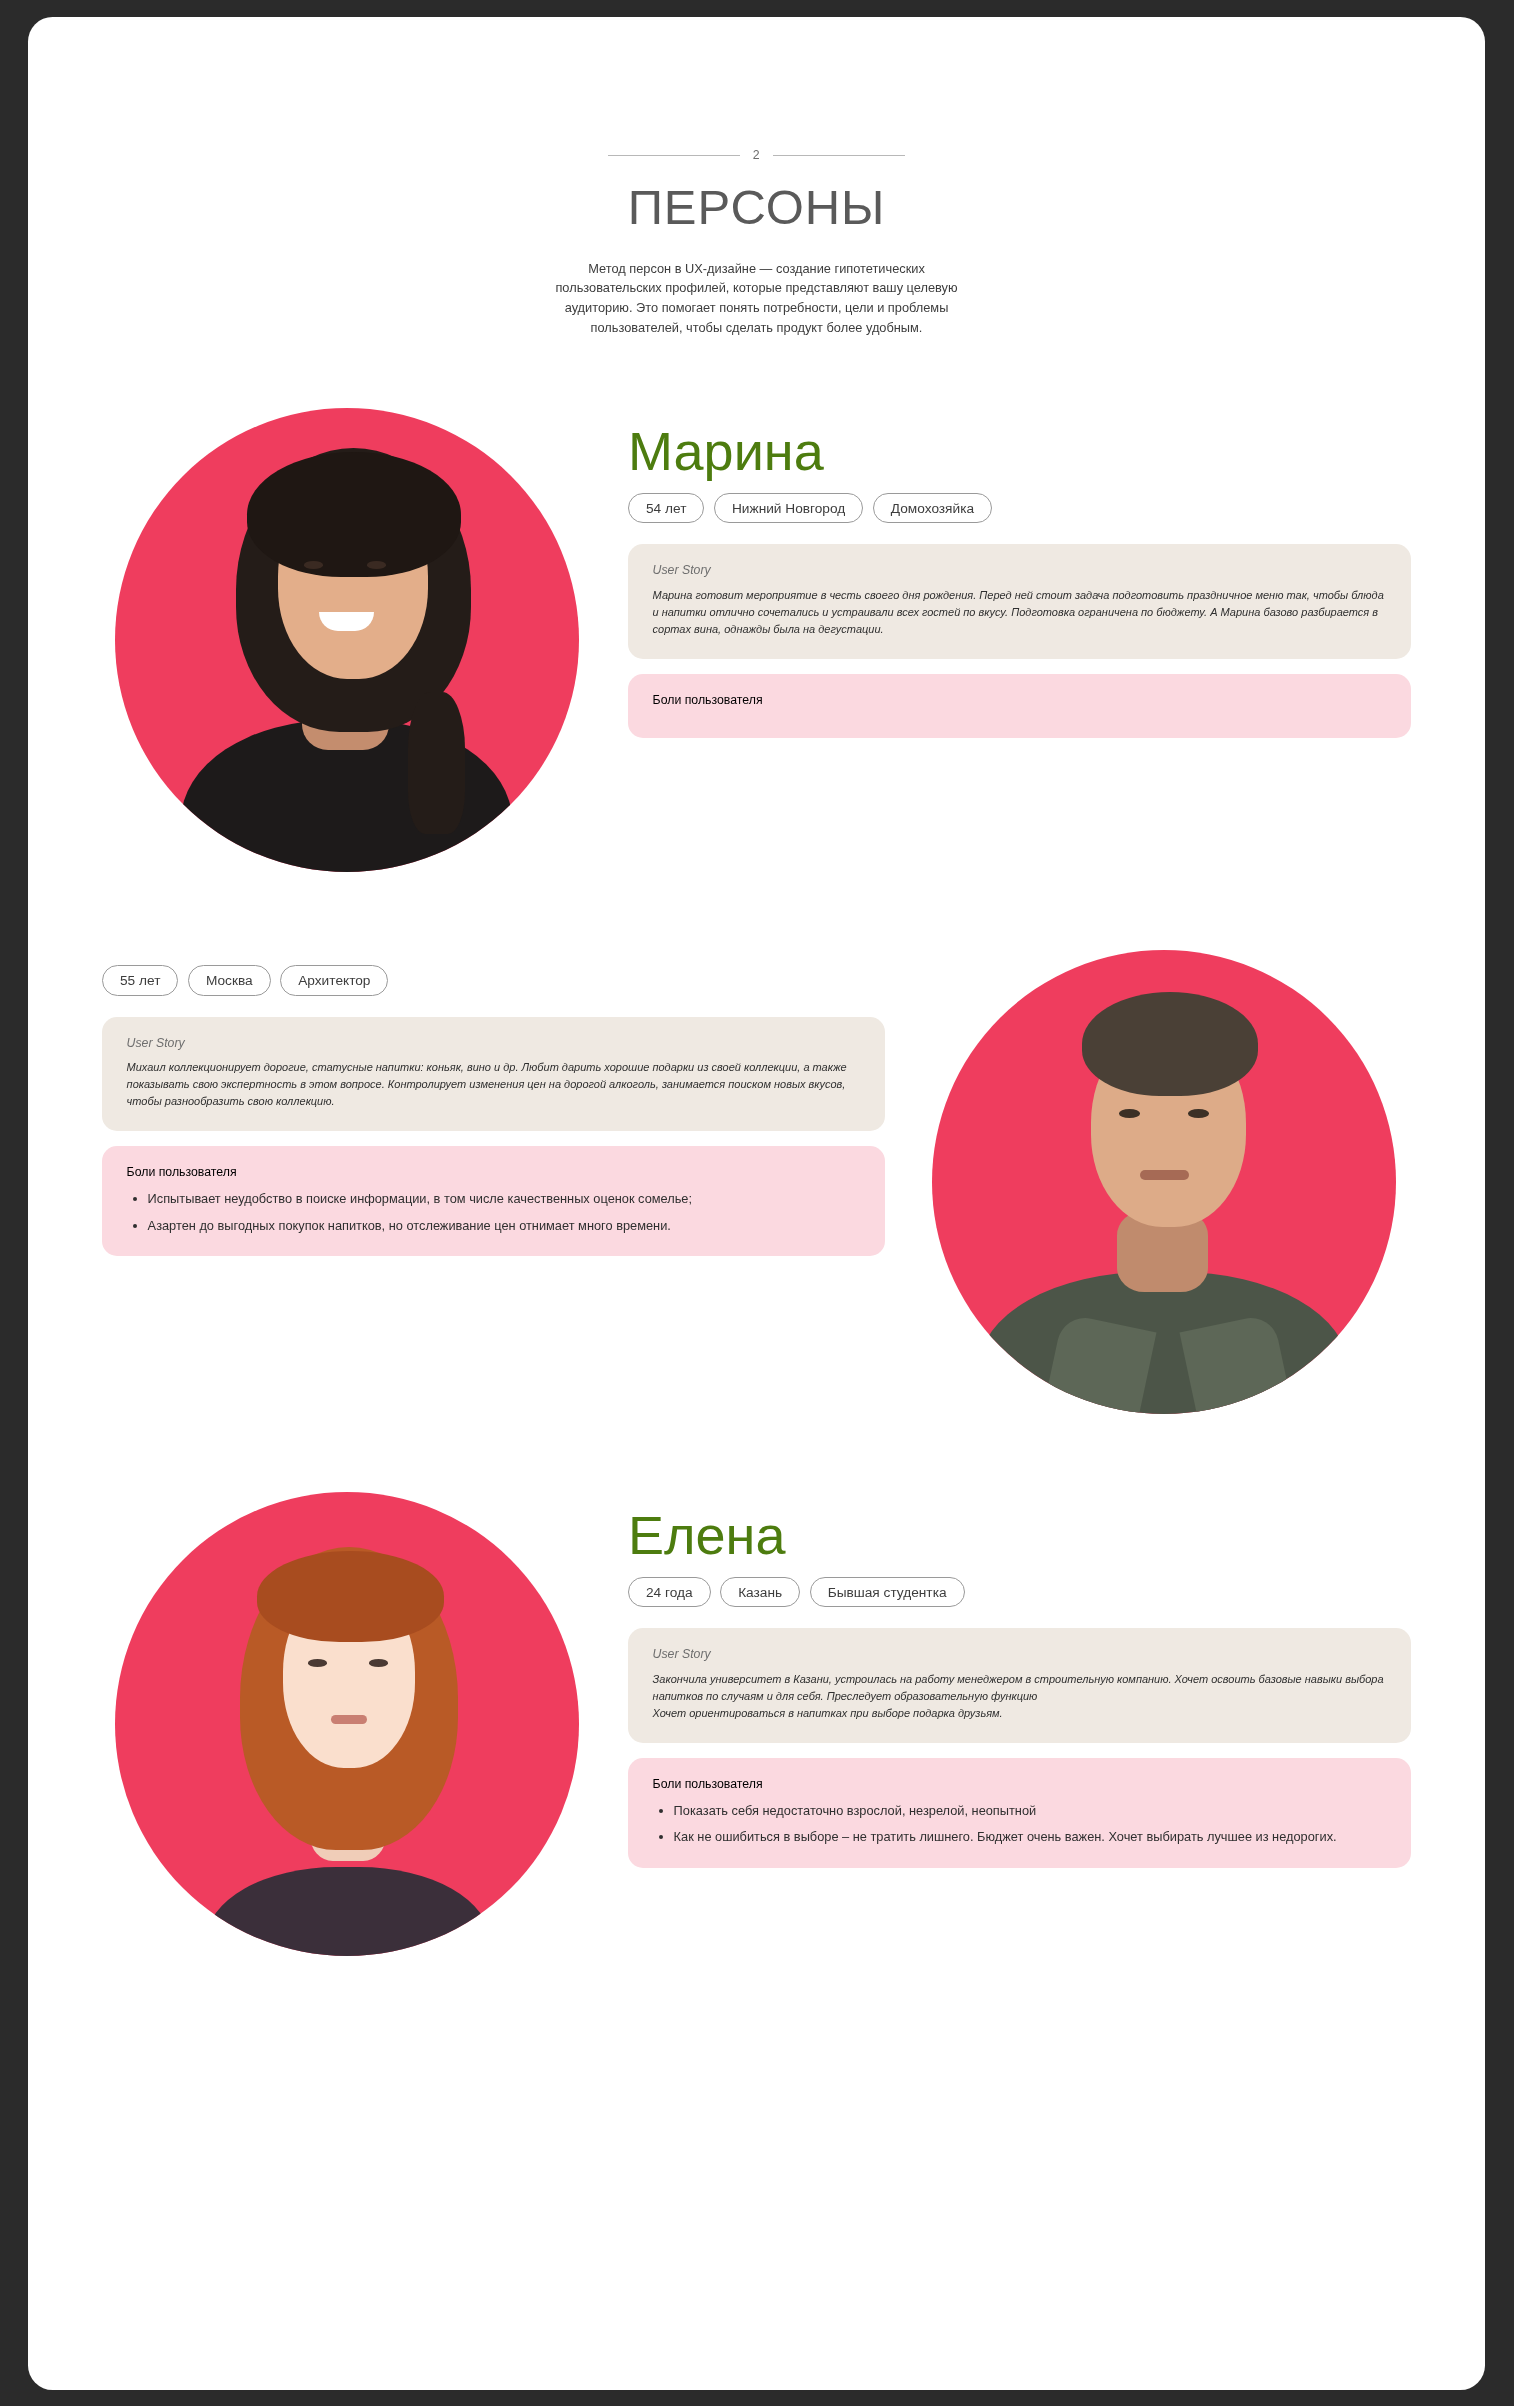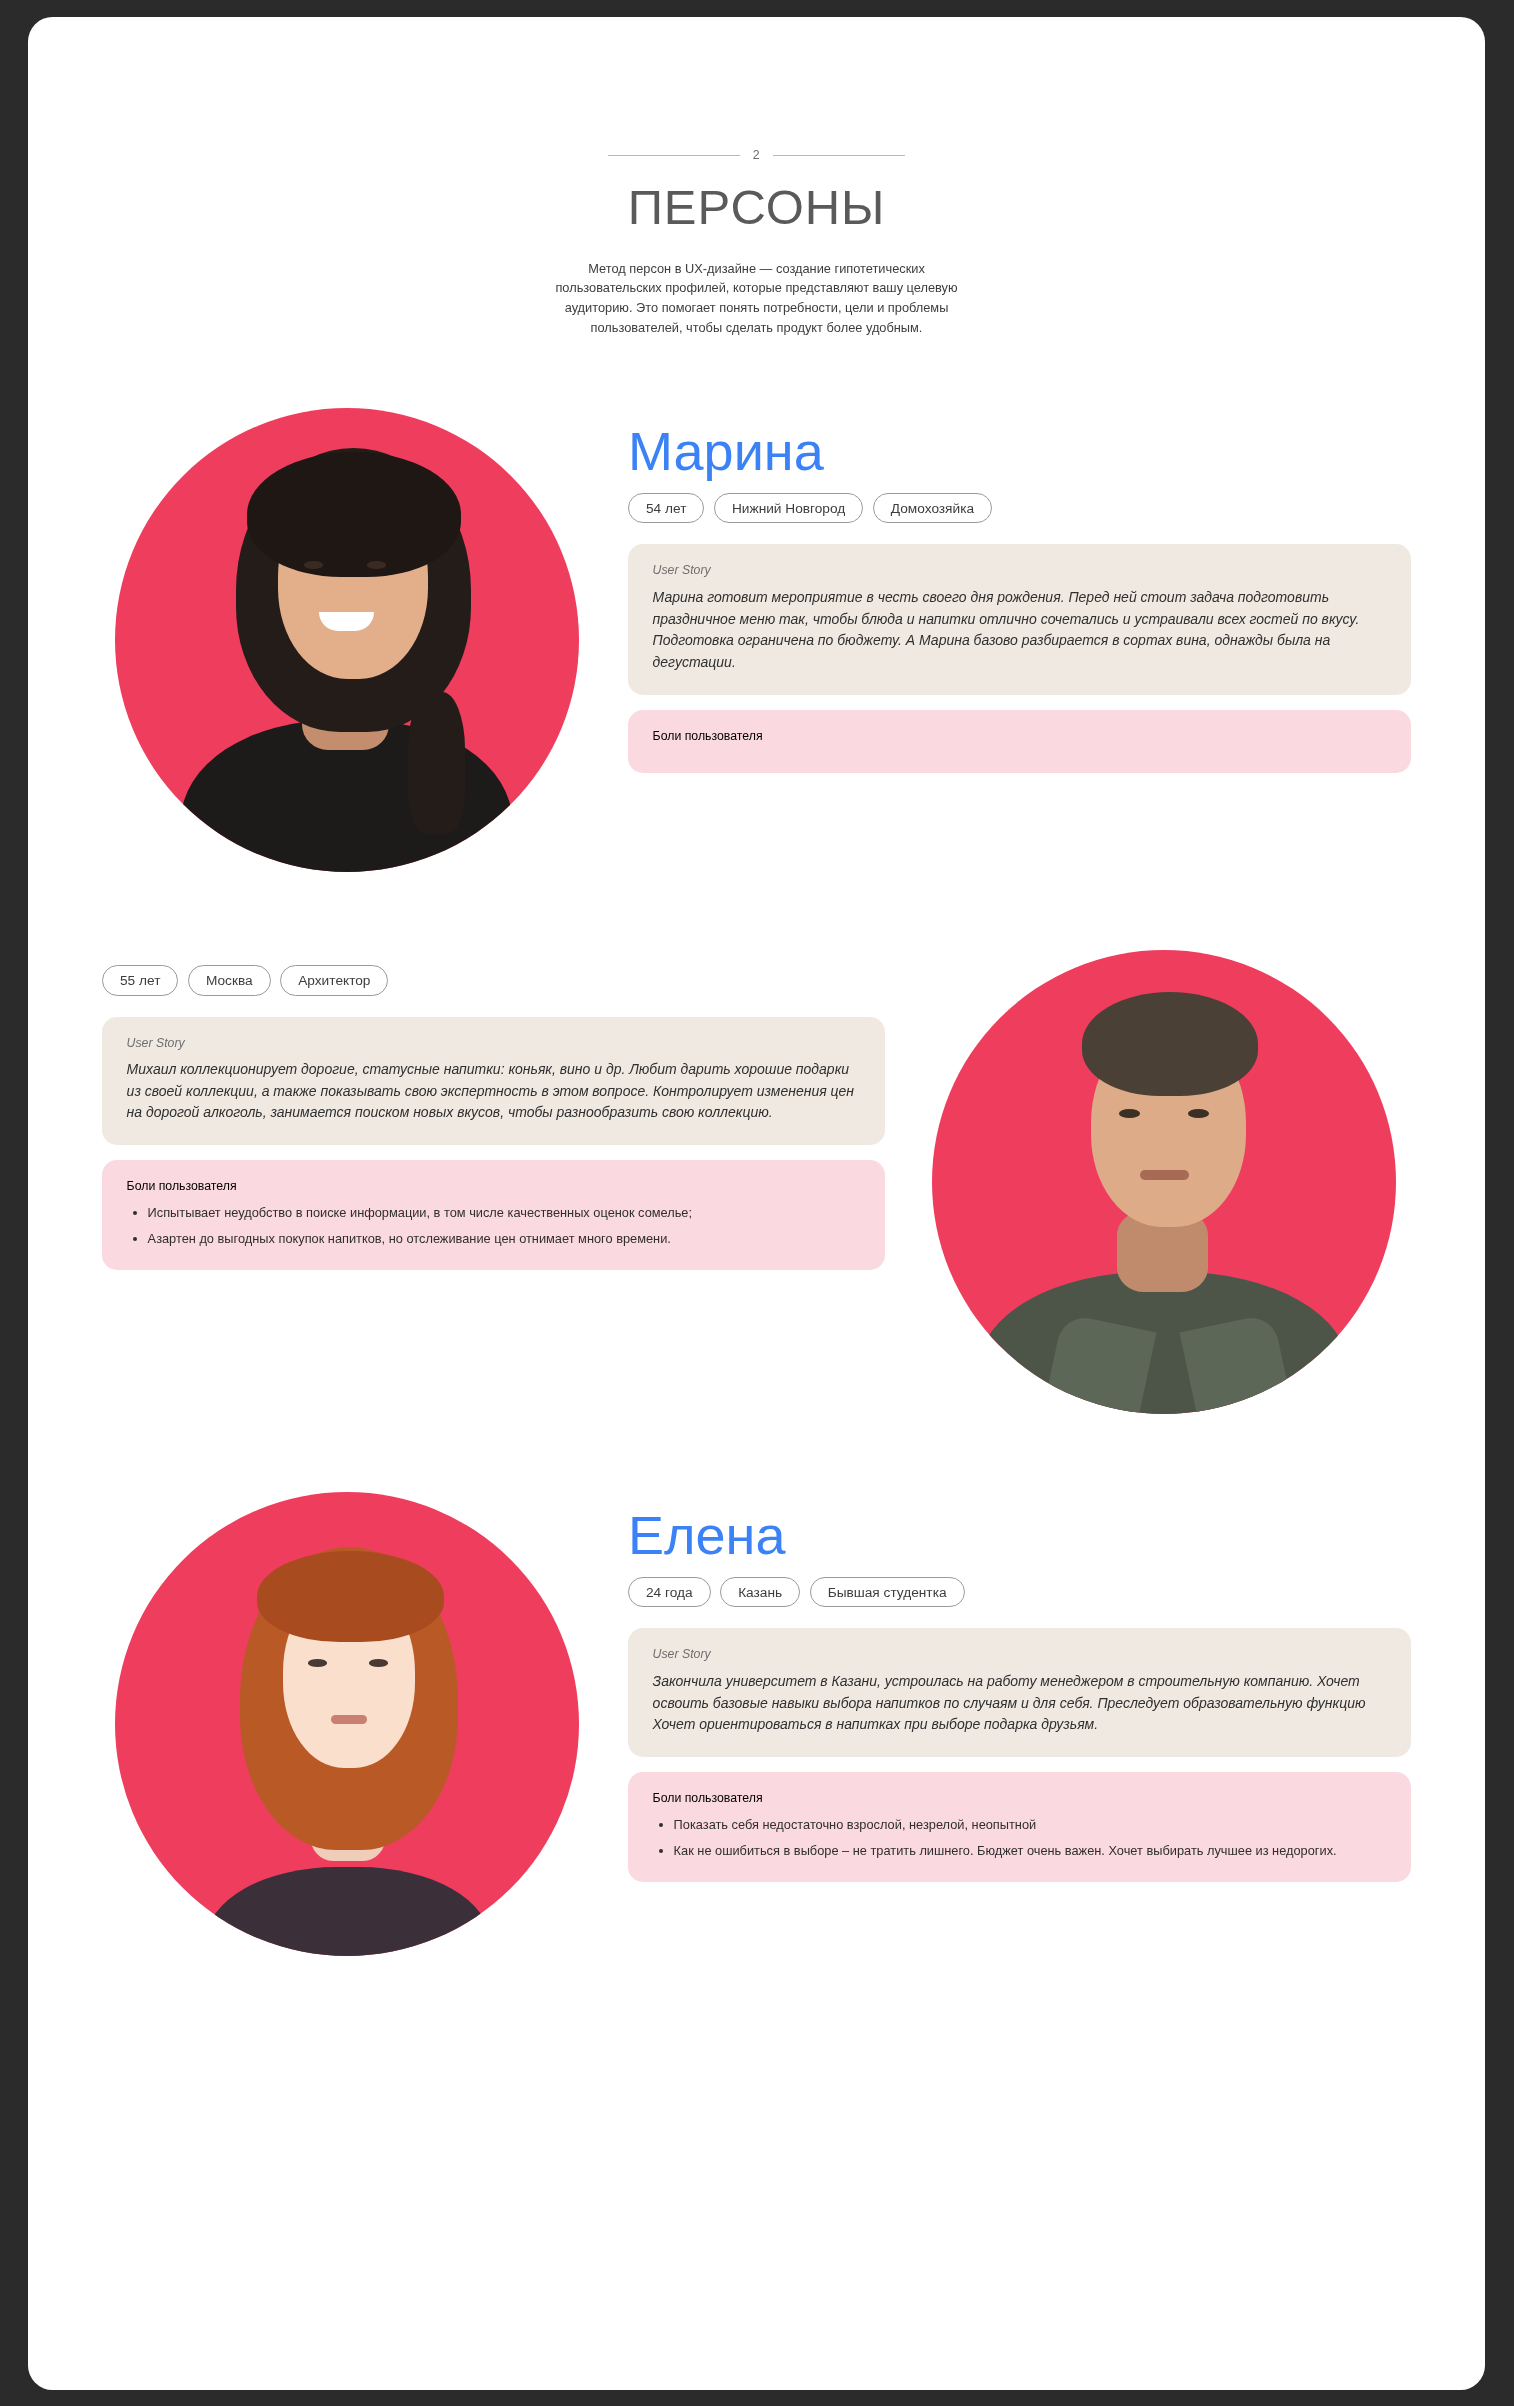--- a/index.html
+++ b/index.html
@@ -113,21 +113,21 @@
     border-radius: 30%;
   }
 
   .info-col {
     flex: 1 1 auto;
     padding-top: 24.6px;
     min-width: 0;
   }
   .persona-name {
     font-size: 54px;
-    color: #3b82f6;
+    color: #4d7c0f;
     font-weight: normal;
     line-height: 1.05;
     margin: 0 0 13.2px 0;
   }
   .chips {
     display: flex;
     gap: 9.5px;
     flex-wrap: wrap;
     margin-bottom: 21px;
   }
@@ -150,21 +150,21 @@
   .card.pains { background: #fbd9e0; }
 
   .card-label {
     font-size: 12.3px;
     color: #6e6e6e;
     margin-bottom: 9.5px;
   }
   .card.pains .card-label { color: #000000; }
 
   .card-text {
-    font-size: 14px;
+    font-size: 11px;
     line-height: 1.55;
     color: #2f2f2f;
     white-space: pre-line;
   }
   ul.pain-list {
     margin: 0;
     padding-left: 21px;
   }
   ul.pain-list li {
     font-size: 12.8px;

